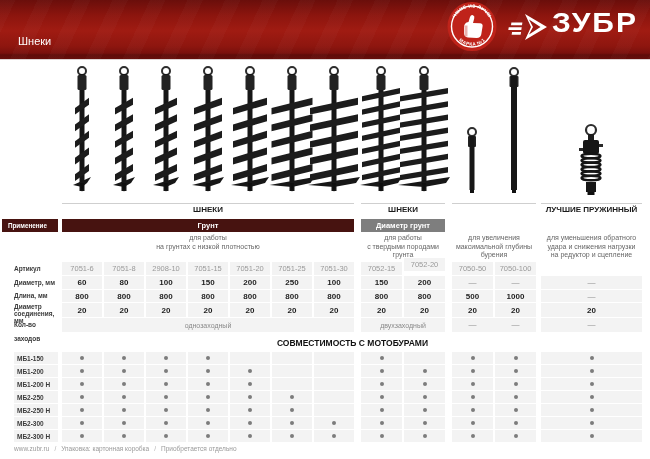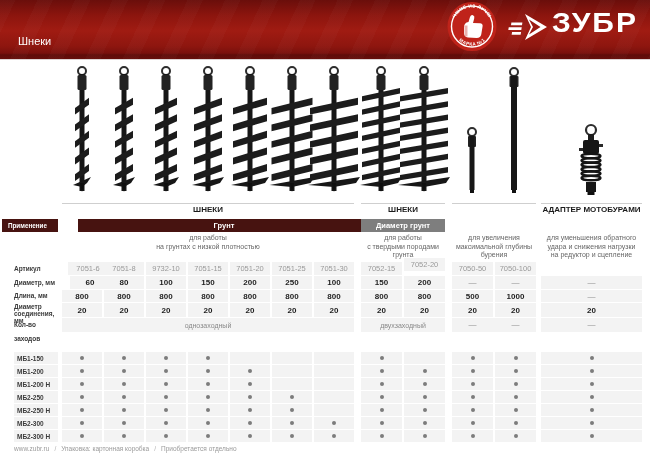--- a/index.html
+++ b/index.html
@@ -230,32 +230,32 @@
   <div id="spec-table" class="abs" style="left:0;top:0;width:650px;height:459px;">
       <div class="app-label" style="background: rgb(71, 19, 16);">Применение</div>
       <div class="row-label" style="top: 262px; height: 13px; line-height: 13px; padding-top: 0px;">Артикул</div>
       <div class="row-label" style="top: 276px; height: 13px; line-height: 13px; padding-top: 0px;">Диаметр, мм</div>
       <div class="row-label" style="top: 290px; height: 12px; line-height: 12px; padding-top: 0px;">Длина, мм</div>
       <div class="row-label" style="top: 302px; height: 15px; line-height: 7px; padding-top: 1px;">Диаметр
 соединения, мм</div>
       <div class="row-label" style="top: 318px; height: 14px; line-height: 14px; padding-top: 0px;">Кол-во заходов</div>
       <div class="gline" style="left: 62px; width: 292px;"></div>
       <div class="g-title" style="left: 62px; top: 205px; width: 292px;">ШНЕКИ</div>
-      <div class="band" style="left: 62px; width: 292px; background: rgb(71, 19, 16); margin-left: 16px;">Грунт</div>
+      <div class="band" style="left: 62px; width: 292px; background: rgb(71, 19, 16);">Грунт</div>
       <div class="desc" style="left: 62px; width: 292px;">для работы
 на грунтах с низкой плотностью</div>
-      <div class="cell c-art" style="left: 68px; top: 262px; width: 40px; height: 13px;">7051-6</div>
-      <div class="cell c-val" style="left: 70px; top: 276px; width: 40px; height: 13px;">60</div>
+      <div class="cell c-art" style="left: 62px; top: 262px; width: 40px; height: 13px;">7051-6</div>
+      <div class="cell c-val" style="left: 62px; top: 276px; width: 40px; height: 13px;">60</div>
       <div class="cell c-val" style="left: 62px; top: 290px; width: 40px; height: 12px;">800</div>
       <div class="cell c-val" style="left: 62px; top: 303px; width: 40px; height: 14px;">20</div>
       <div class="cell c-art" style="left: 104px; top: 262px; width: 40px; height: 13px;">7051-8</div>
       <div class="cell c-val" style="left: 104px; top: 276px; width: 40px; height: 13px;">80</div>
       <div class="cell c-val" style="left: 104px; top: 290px; width: 40px; height: 12px;">800</div>
       <div class="cell c-val" style="left: 104px; top: 303px; width: 40px; height: 14px;">20</div>
-      <div class="cell c-art" style="left: 146px; top: 262px; width: 40px; height: 13px;">9732-10</div>
+      <div class="cell c-art" style="left: 146px; top: 262px; width: 40px; height: 13px;">2908-10</div>
       <div class="cell c-val" style="left: 146px; top: 276px; width: 40px; height: 13px;">100</div>
       <div class="cell c-val" style="left: 146px; top: 290px; width: 40px; height: 12px;">800</div>
       <div class="cell c-val" style="left: 146px; top: 303px; width: 40px; height: 14px;">20</div>
       <div class="cell c-art" style="left: 188px; top: 262px; width: 40px; height: 13px;">7051-15</div>
       <div class="cell c-val" style="left: 188px; top: 276px; width: 40px; height: 13px;">150</div>
       <div class="cell c-val" style="left: 188px; top: 290px; width: 40px; height: 12px;">800</div>
       <div class="cell c-val" style="left: 188px; top: 303px; width: 40px; height: 14px;">20</div>
       <div class="cell c-art" style="left: 230px; top: 262px; width: 40px; height: 13px;">7051-20</div>
       <div class="cell c-val" style="left: 230px; top: 276px; width: 40px; height: 13px;">200</div>
       <div class="cell c-val" style="left: 230px; top: 290px; width: 40px; height: 12px;">800</div>
@@ -294,21 +294,21 @@
       <div class="cell c-val" style="left: 452px; top: 303px; width: 41px; height: 14px;">20</div>
       <div class="cell c-art" style="left: 495px; top: 262px; width: 41px; height: 13px;">7050-100</div>
       <div class="cell c-val dash" style="left: 495px; top: 276px; width: 41px; height: 13px;">—</div>
       <div class="cell c-val" style="left: 495px; top: 290px; width: 41px; height: 12px;">1000</div>
       <div class="cell c-val" style="left: 495px; top: 303px; width: 41px; height: 14px;">20</div>
       <div class="cell c-starts" style="left: 452px; top: 318px; width: 84px; height: 14px;">
         <span class="starts-dash" style="left: 0px; width: 41px;">—</span>
         <span class="starts-dash" style="left: 43px; width: 41px;">—</span>
       </div>
       <div class="gline" style="left: 541px; width: 101px;"></div>
-      <div class="g-title" style="left: 541px; top: 205px; width: 101px;">АДАПТЕР МОТОБУРАМИ</div>
+      <div class="g-title" style="left: 541px; top: 205px; width: 101px;">ЛУЧШИЕ ПРУЖИННЫЙ</div>
       <div class="desc" style="left: 541px; width: 101px;">для уменьшения обратного
 удара и снижения нагрузки
 на редуктор и сцепление</div>
       <div class="cell c-val dash" style="left: 541px; top: 276px; width: 101px; height: 13px;">—</div>
       <div class="cell c-val dash" style="left: 541px; top: 290px; width: 101px; height: 12px;">—</div>
       <div class="cell c-val" style="left: 541px; top: 303px; width: 101px; height: 14px;">20</div>
       <div class="cell c-starts" style="left: 541px; top: 318px; width: 101px; height: 14px;">
         <span class="starts-dash" style="left: 0px; width: 101px;">—</span>
       </div>
     </div>
@@ -547,15 +547,16 @@
       <div class="cell" style="left: 452px; top: 430px; width: 41px; height: 12px;">
         <span class="dot" style="background: rgb(124, 124, 124);"></span>
       </div>
       <div class="cell" style="left: 495px; top: 430px; width: 41px; height: 12px;">
         <span class="dot" style="background: rgb(124, 124, 124);"></span>
       </div>
       <div class="cell" style="left: 541px; top: 430px; width: 101px; height: 12px;">
         <span class="dot" style="background: rgb(124, 124, 124);"></span>
       </div>
     </div>
+  <div class="cmp-title">СОВМЕСТИМОСТЬ С МОТОБУРАМИ</div>
 
   <div class="footer"><span>www.zubr.ru</span><span class="fsep">/</span><span>Упаковка: картонная коробка</span><span class="fsep">/</span><span>Приобретается отдельно</span></div>
 </div>
 
 </body></html>

